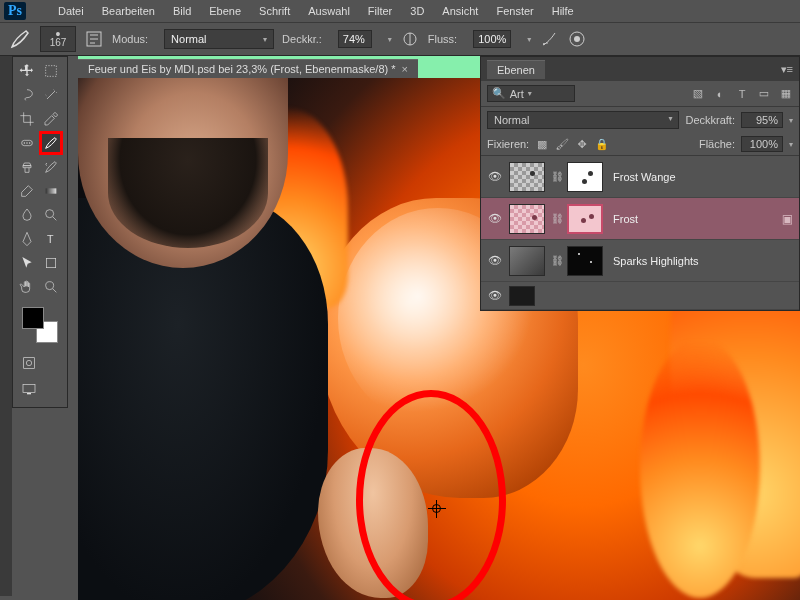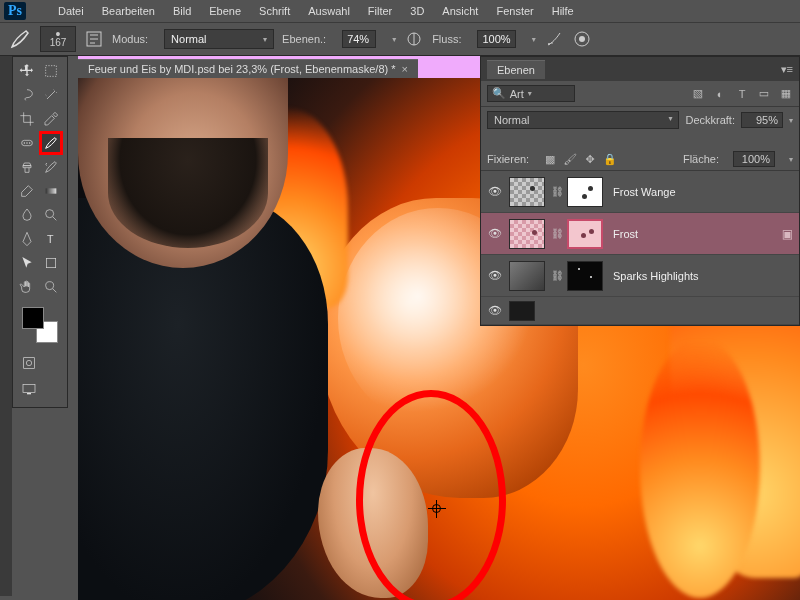--- a/index.html
+++ b/index.html
@@ -26,21 +26,21 @@
 .tool svg { width: 16px; height: 16px; }
 .tool.selected { background: #3a3a3a; }
 .tool-highlight { border: 3px solid #ff0000; }
 
 .color-swatches { width: 40px; height: 40px; margin: 6px auto 2px; position: relative; }
 .sw-fg { position: absolute; width: 22px; height: 22px; background: #000; border: 1px solid #888; left: 2px; top: 2px; z-index: 2; }
 .sw-bg { position: absolute; width: 22px; height: 22px; background: #fff; border: 1px solid #888; right: 2px; bottom: 2px; }
 
 .bottom-tools { width: 52px; display: flex; flex-wrap: wrap; gap: 2px; padding: 4px 2px; }
 
-.doc-tabbar { position: absolute; left: 78px; top: 56px; right: 0; height: 22px; background: #f0abfc; display: flex; align-items: flex-end; }
+.doc-tabbar { position: absolute; left: 78px; top: 56px; right: 0; height: 22px; background: #86efac; display: flex; align-items: flex-end; }
 .doc-tab { background: #535353; color: #ddd; padding: 3px 10px; font-size: 11px; display: flex; align-items: center; gap: 6px; border-top: 1px solid #666; }
 .doc-tab .x { color: #bbb; cursor: pointer; }
 
 .canvas { position: absolute; left: 78px; top: 78px; right: 0; bottom: 0; background: #1a1a1a; overflow: hidden; }
 .photo { width: 100%; height: 100%; position: relative; background: radial-gradient(ellipse 60% 90% at 70% 55%, #ff8a1e 0%, #ff6a00 30%, #cc3a00 55%, #3a1a10 78%, #0c0c0f 100%); }
 .dark-shirt { position: absolute; left: 0; top: 120px; width: 250px; height: 420px; background: radial-gradient(ellipse at 40% 30%, #1c2126 0%, #0b0e12 70%); border-radius: 0 40% 60% 0 / 0 30% 40% 0; }
 .face { position: absolute; left: 0; top: -40px; width: 210px; height: 230px; background: radial-gradient(ellipse at 55% 55%, #d8a88a 0%, #b47f63 40%, #6b4434 75%, transparent 95%); border-radius: 0 0 50% 50%; }
 .beard { position: absolute; left: 30px; top: 60px; width: 160px; height: 110px; background: radial-gradient(ellipse at 50% 20%, #2a211b 0%, #1a1410 60%, transparent 90%); border-radius: 0 0 60% 60%; }
 .shoulder { position: absolute; left: 240px; top: 120px; width: 260px; height: 300px; background: radial-gradient(circle at 35% 35%, #ffd5aa 0%, #ff9a4a 30%, #e6671a 60%, #a83c00 90%); border-radius: 50% 45% 40% 60%; }
 .frost { position: absolute; left: 260px; top: 130px; width: 200px; height: 220px; background: radial-gradient(circle at 40% 40%, rgba(255,255,255,.85) 0%, rgba(255,255,255,.4) 30%, transparent 65%); mix-blend-mode: screen; border-radius: 50%; }
@@ -64,21 +64,21 @@
 
 .filter-row { display: flex; align-items: center; padding: 4px 6px; gap: 6px; border-bottom: 1px solid #3a3a3a; }
 .filter-select { flex: 0 0 88px; background: #3f3f3f; border: 1px solid #2a2a2a; padding: 1px 4px; display: flex; align-items: center; gap: 4px; }
 .filter-icons { display: flex; gap: 8px; margin-left: auto; }
 .filter-icons span { width: 14px; height: 14px; display: flex; align-items: center; justify-content: center; color: #bbb; }
 
 .blend-row { display: flex; align-items: center; padding: 4px 6px; gap: 6px; }
 .blend-select { flex: 1; background: #3f3f3f; border: 1px solid #2a2a2a; padding: 2px 6px; display: flex; justify-content: space-between; }
 .pct-box { background: #3f3f3f; border: 1px solid #2a2a2a; padding: 1px 4px; width: 42px; display: flex; justify-content: flex-end; }
 
-.lock-row { display: flex; align-items: center; padding: 3px 6px; gap: 14px; border-bottom: 1px solid #3a3a3a; margin-top: 15px; }
+.lock-row { display: flex; align-items: center; padding: 3px 6px; gap: 6px; border-bottom: 1px solid #3a3a3a; }
 .lock-icons { display: flex; gap: 6px; }
 .lock-icons span { width: 14px; height: 14px; display: flex; align-items: center; justify-content: center; color: #bbb; }
 
 .layer-list { }
 .layer-row { display: flex; align-items: center; height: 42px; padding: 0 6px; gap: 6px; border-bottom: 1px solid #454545; }
 .layer-row.selected { background: #8e5a6a; }
 .vis { width: 16px; color: #ddd; text-align: center; cursor: pointer; }
 .thumb { width: 36px; height: 30px; border: 1px solid #2a2a2a; background: #777; position: relative; overflow: hidden; }
 .thumb.checker { background-image: linear-gradient(45deg,#999 25%,transparent 25%),linear-gradient(-45deg,#999 25%,transparent 25%),linear-gradient(45deg,transparent 75%,#999 75%),linear-gradient(-45deg,transparent 75%,#999 75%); background-size: 8px 8px; background-position: 0 0,0 4px,4px -4px,-4px 0; background-color: #ccc; }
 .thumb.mask-white { background: #fff; }
@@ -128,21 +128,21 @@
       </svg>
   </div>
   <div class="opt-ctrl">
     <span class="opt-label">Modus:</span>
     <div class="opt-select">
         <span>Normal</span>
         <span class="chev">▾</span>
       </div>
   </div>
   <div class="opt-ctrl">
-    <span class="opt-label">Ebenen.:</span>
+    <span class="opt-label">Deckkr.:</span>
     <div class="opt-field">74%</div>
     <span class="chev">▾</span>
   </div>
   <div class="opt-icon">
     <svg viewBox="0 0 20 20">
         <circle cx="10" cy="10" r="6" fill="none" stroke="#ccc"></circle>
         <path d="M10 4v12" stroke="#ccc"></path>
       </svg>
   </div>
   <div class="opt-ctrl">

